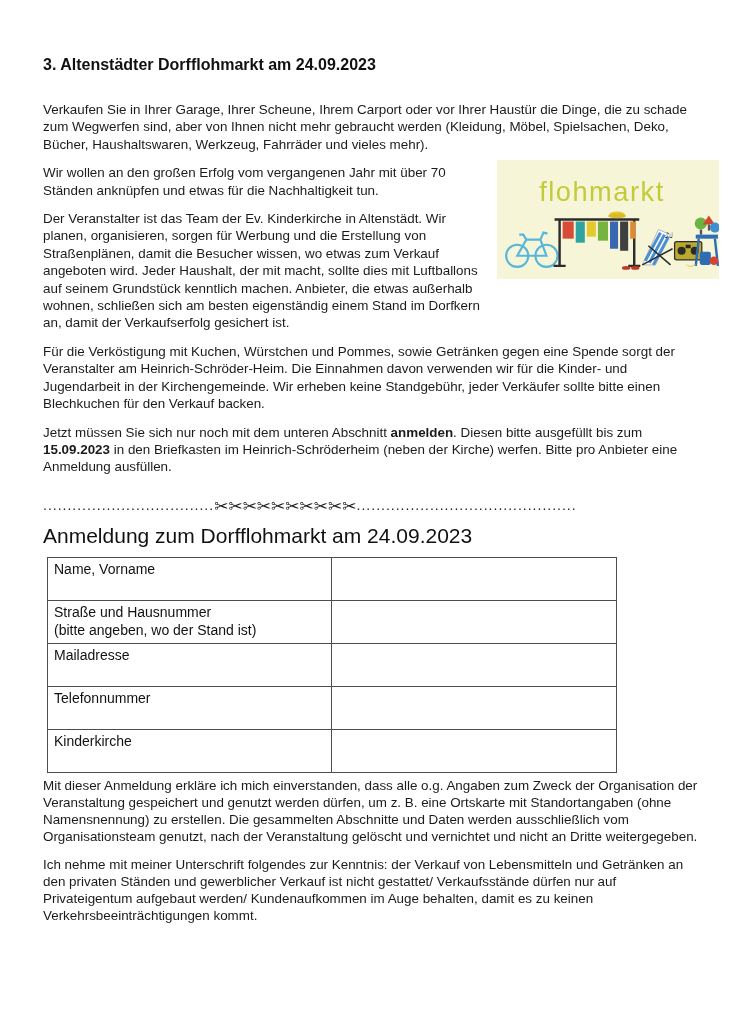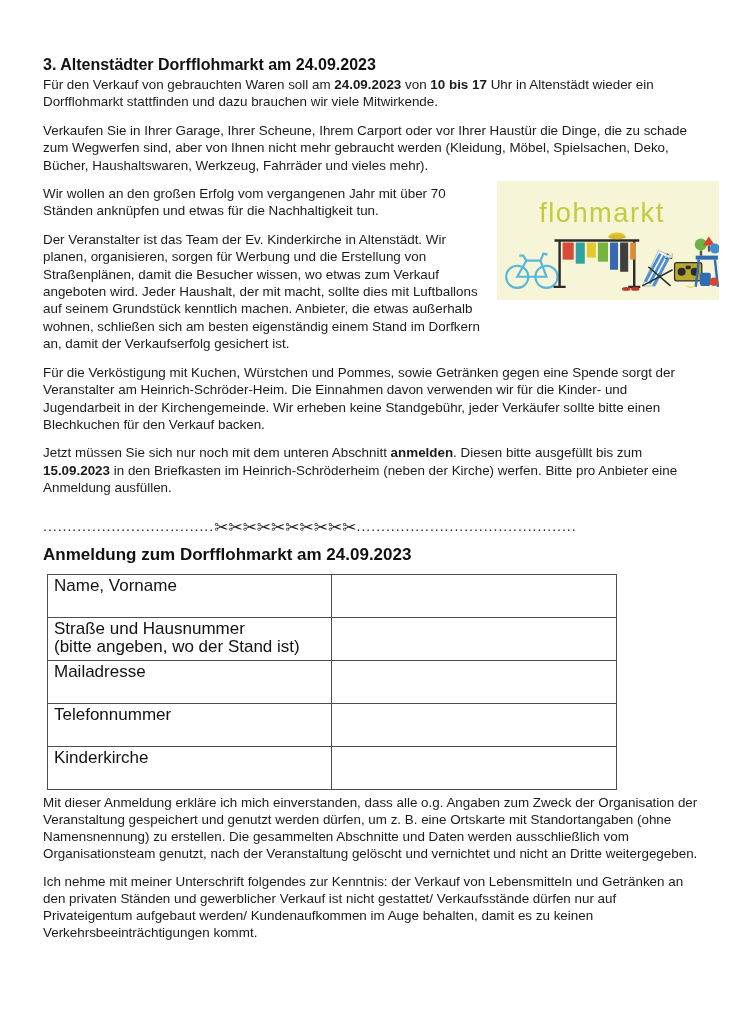--- a/index.html
+++ b/index.html
@@ -1,50 +1,49 @@
 <!DOCTYPE html>
 <html><head>
 <meta charset="utf-8">
 <style>
   html,body{margin:0;padding:0;}
   body{
     width:747px;height:1020px;background:#ffffff;color:#1b1b1b;
     font-family:"Liberation Sans", sans-serif;overflow:hidden;
   }
   .page{box-sizing:border-box;width:747px;height:1020px;padding:56px 44px 0 43px;}
-  h1.doc-title{font-size:16px;font-weight:bold;margin:0 0 2px 0;color:#111;}
+  h1.doc-title{font-size:16px;font-weight:bold;margin:0 0 27px 0;color:#111;}
   p.body{font-size:13.4px;line-height:17.4px;margin:0 0 11px 0;}
   b{font-weight:bold;}
   figure.illustration{
     float:right;width:222px;height:119px;margin:-4px -16px 18px 16px;padding:0;text-align:right;
   }
   figure.illustration svg{display:block;}
   .cutline{
     margin:20px 0 7px 0;font-size:14px;letter-spacing:1px;color:#222;
     white-space:nowrap;overflow:hidden;width:660px;
   }
   .cutline .scissors{font-size:17px;letter-spacing:0;vertical-align:-2px;}
-  h2.form-heading{font-size:17px;font-weight:bold;margin:0 0 9px 0;color:#111;}
+  h2.form-heading{font-size:21px;font-weight:normal;margin:0 0 9px 0;color:#111;}
   table.form-table{border-collapse:collapse;width:570px;margin:0 0 4px 4px;table-layout:fixed;}
   table.form-table col.c1{width:284px;}
   table.form-table td{
     border:1.6px solid #4d4d4d;height:38px;vertical-align:top;
-    padding:2px 4px 2px 6px;font-size:17px;line-height:18.5px;white-space:pre-line;color:#111;
+    padding:2px 4px 2px 6px;font-size:14px;line-height:18.5px;white-space:pre-line;color:#111;
   }
   p.legal{font-size:13.4px;line-height:17px;margin:0 0 11px 0;}
   p.legal-first{margin-top:2px;}
 </style>
 </head>
 <body>
 
 <div class="page">
 
   <h1 class="doc-title">3. Altenstädter Dorfflohmarkt am 24.09.2023</h1>
 
-  <p class="body"><span>Für den Verkauf von gebrauchten Waren soll am </span><b>24.09.2023</b><span> von </span><b>10 bis 17</b><span> Uhr in Altenstädt wieder ein Dorfflohmarkt stattfinden und dazu brauchen wir viele Mitwirkende.</span></p>
   <p class="body"><span>Verkaufen Sie in Ihrer Garage, Ihrer Scheune, Ihrem Carport oder vor Ihrer Haustür die Dinge, die zu schade zum Wegwerfen sind, aber von Ihnen nicht mehr gebraucht werden (Kleidung, Möbel, Spielsachen, Deko, Bücher, Haushaltswaren, Werkzeug, Fahrräder und vieles mehr).</span></p>
 
   <figure class="illustration">
     <svg width="222" height="119" viewBox="0 0 220 118" xmlns="http://www.w3.org/2000/svg">
       <rect x="0" y="0" width="220" height="118" fill="#f6f5d8"></rect>
       <text x="104" y="41" text-anchor="middle" font-size="27" letter-spacing="1.5" font-family="Liberation Sans, sans-serif" fill="#c2cb3c">flohmarkt</text>
 
       <g stroke="#56b6dc" stroke-width="2.1" fill="none">
         <circle cx="20" cy="95" r="11"></circle>
         <circle cx="49" cy="95" r="11"></circle>

